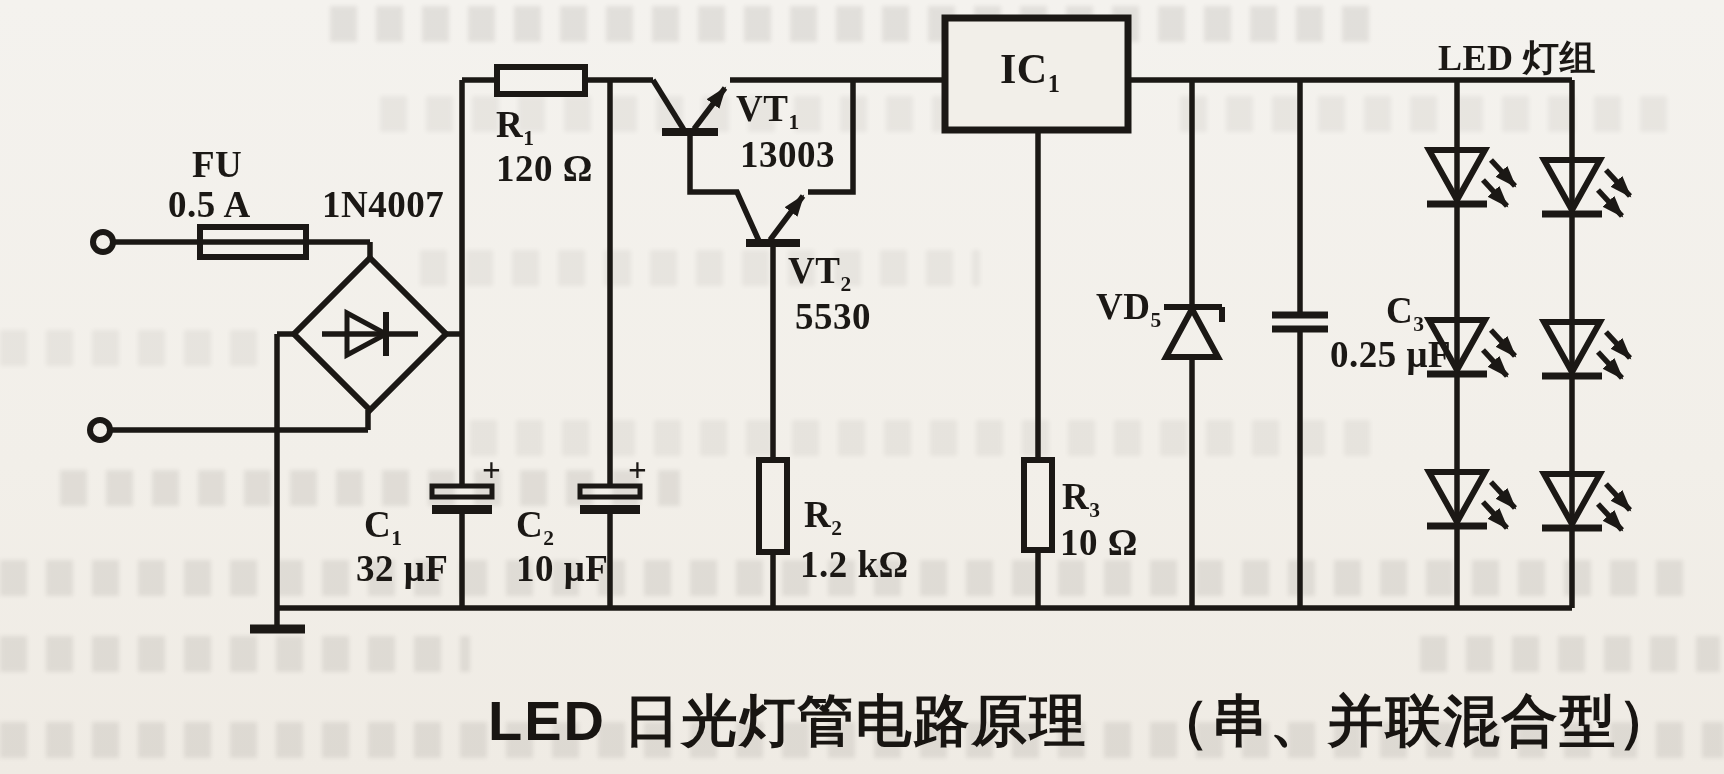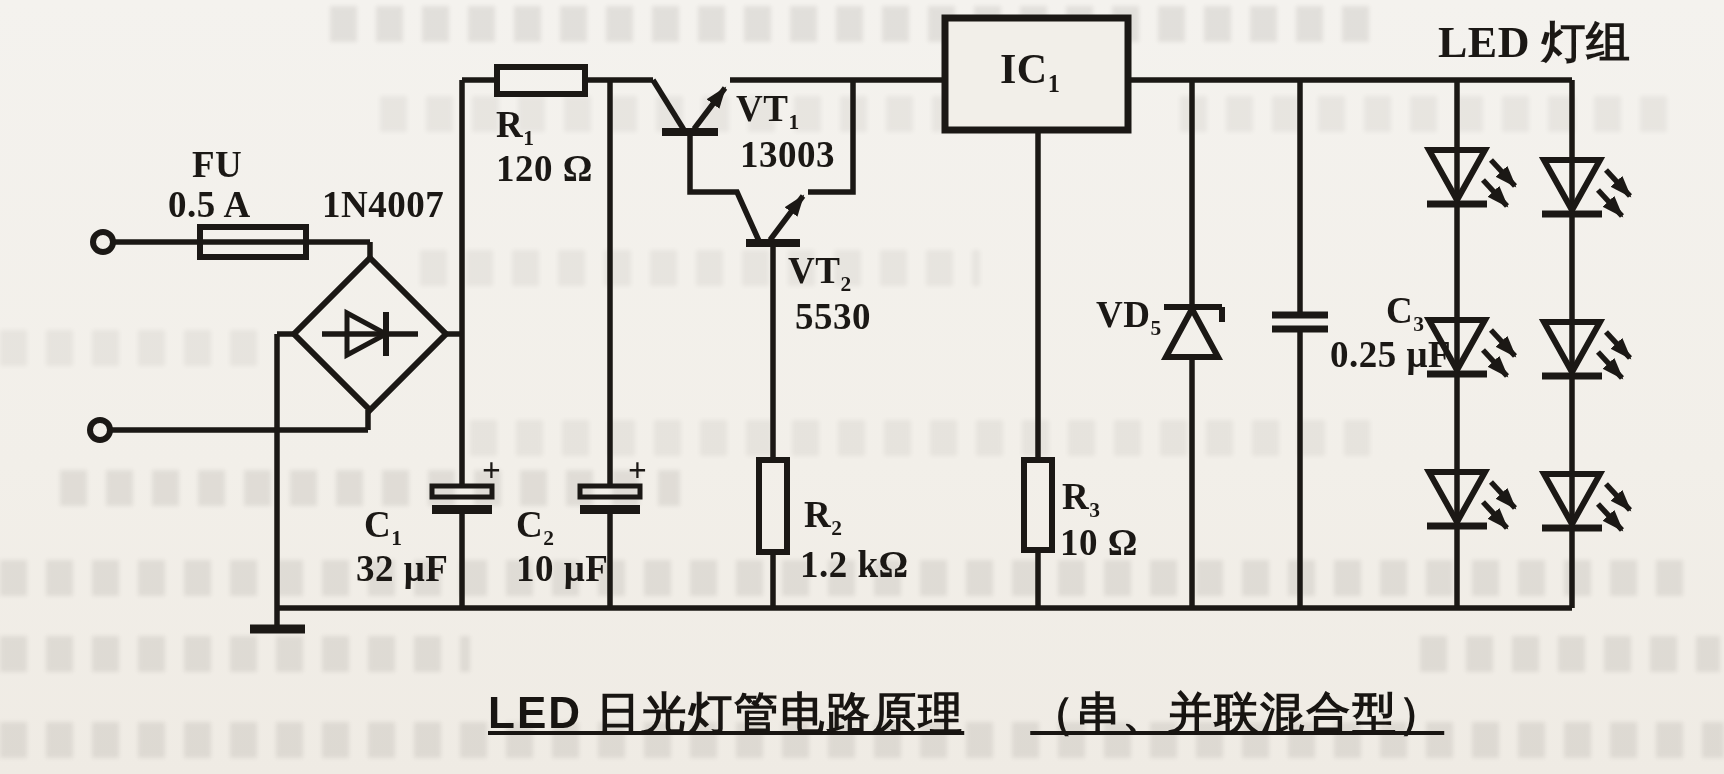--- a/index.html
+++ b/index.html
@@ -12,21 +12,21 @@
   .label{
     position:absolute;z-index:3;font-weight:700;font-size:37px;line-height:1;
     color:#1b1815;white-space:nowrap;letter-spacing:.5px;
   }
   .label sub{font-size:.58em;line-height:0;}
   .plus{font-size:33px;font-weight:700;}
   .ic-label{font-size:42px;text-align:right;}
   .caption{
     position:absolute;z-index:3;left:488px;top:684px;white-space:nowrap;
     font-family:"Liberation Sans","DejaVu Sans",sans-serif;
-    font-weight:700;font-size:44px;color:#181512;letter-spacing:2px;text-decoration:underline;
+    font-weight:700;font-size:56px;color:#181512;letter-spacing:2px;
   }
   .caption .paren{margin-left:66px;}
   .bleed{
     position:absolute;z-index:1;height:36px;opacity:.11;filter:blur(2px);
     background:repeating-linear-gradient(90deg,#55504a 0 27px,transparent 27px 46px);
   }
   .bleed.lite{opacity:.07}
 </style>
 </head>
 <body>
@@ -196,24 +196,24 @@
   <div class="label plus" style="left:628px;top:454px"><span>+</span></div>
   <div class="label" style="left:516px;top:506px"><span>C</span><sub>2</sub></div>
   <div class="label" style="left:516px;top:550px"><span>10 μF</span></div>
 
   <div class="label" style="left:804px;top:496px"><span>R</span><sub>2</sub></div>
   <div class="label" style="left:800px;top:546px"><span>1.2 kΩ</span></div>
 
   <div class="label" style="left:1062px;top:478px"><span>R</span><sub>3</sub></div>
   <div class="label" style="left:1060px;top:524px"><span>10 Ω</span></div>
 
-  <div class="label" style="left:1096px;top:296px"><span>VD</span><sub>5</sub></div>
+  <div class="label" style="left:1096px;top:288px"><span>VD</span><sub>5</sub></div>
 
   <div class="label" style="left:1386px;top:292px"><span>C</span><sub>3</sub></div>
   <div class="label" style="left:1330px;top:336px"><span>0.25 μF</span></div>
 
-  <div class="label" style="left:1438px;top:21px;font-size:44px"><span>LED 灯组</span></div>
+  <div class="label" style="left:1438px;top:40px;font-size:36px"><span>LED 灯组</span></div>
 
   <div class="caption">
     <span>LED 日光灯管电路原理</span><span class="paren">（串、并联混合型）</span>
   </div>
 
 </div>
 
 </body></html>

